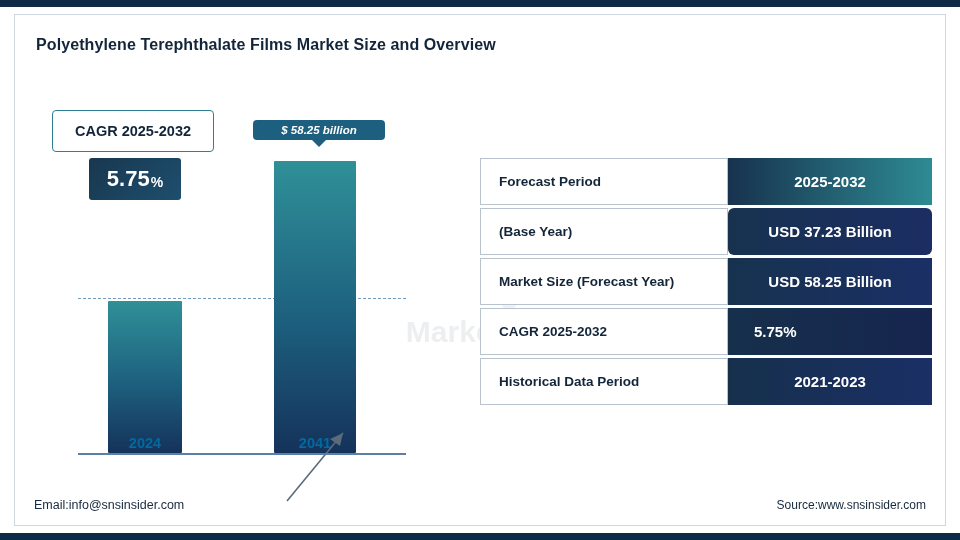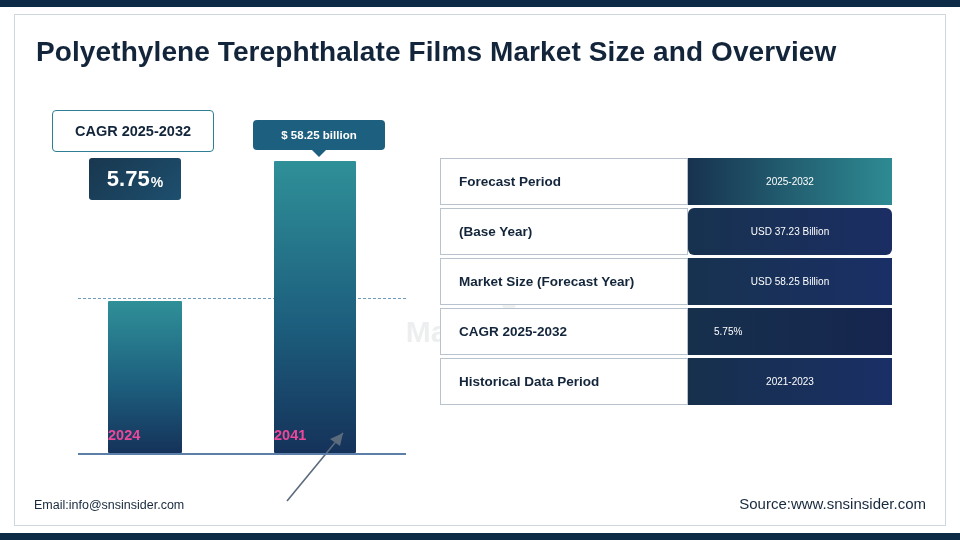--- a/index.html
+++ b/index.html
@@ -28,21 +28,21 @@
     letter-spacing:2px;line-height:1;pointer-events:none;
     display:flex;align-items:center;justify-content:center;
   }
   .wm-text{
     position:absolute;left:330px;top:300px;width:340px;
     opacity:.16;color:#8c98a4;font-size:30px;font-weight:700;
     text-align:center;pointer-events:none;
   }
   h1.title{
     position:absolute;left:36px;top:36px;margin:0;
-    font-size:28px;font-weight:700;color:#13253a;letter-spacing:.1px;
+    font-size:16px;font-weight:700;color:#13253a;letter-spacing:.1px;
   }
   
   .cagr-box{
     position:absolute;left:52px;top:110px;width:160px;height:40px;
     border:1px solid #2f7f94;border-radius:4px;background:#fff;
     display:flex;align-items:center;justify-content:center;
     font-size:14.5px;font-weight:700;color:#13253a;
   }
   .cagr-val{
     position:absolute;left:89px;top:158px;width:92px;height:42px;
@@ -62,59 +62,59 @@
   .bar{position:absolute;bottom:2px;border-radius:1px;}
   .bar-2024{
     left:30px;width:74px;height:152px;
     background:linear-gradient(180deg,#2f9098 0%,#1d5f7e 55%,#15325a 100%);
   }
   .bar-2032{
     left:196px;width:82px;height:292px;
     background:linear-gradient(180deg,#2f9098 0%,#1d5f7e 55%,#15325a 100%);
   }
   .bar-label{
-    position:absolute;color:#ec4899;font-size:14.5px;font-weight:700;
-    text-align:left;bottom:12px;
+    position:absolute;color:#0369a1;font-size:14.5px;font-weight:700;
+    text-align:center;bottom:4px;
   }
   .bar-label.l2024{left:30px;width:74px;}
   .bar-label.l2032{left:196px;width:82px;}
   
   .callout{
     position:absolute;background:#1d5f7e;color:#fff;border-radius:4px;
     font-size:11.5px;font-weight:700;display:flex;align-items:center;justify-content:center;
   }
   .callout::after{
     content:"";position:absolute;left:50%;bottom:-7px;margin-left:-7px;
     border-left:7px solid transparent;border-right:7px solid transparent;
     border-top:7px solid #1d5f7e;
   }
   .callout-2024{left:89px;top:258px;width:132px;height:28px;}
-  .callout-2032{left:253px;top:120px;width:132px;height:30px;}
+  .callout-2032{left:253px;top:120px;width:132px;height:20px;font-style:italic;}
   
   .arrow{position:absolute;left:205px;top:305px;width:70px;height:80px;}
   
-  .table{position:absolute;left:440px;top:158px;width:452px;}
+  .table{position:absolute;left:480px;top:158px;width:452px;}
   .row{display:flex;height:47px;margin-bottom:3px;}
   .row .cell-l{
     flex:0 0 248px;border:1px solid #b9c3cd;background:#fff;box-sizing:border-box;
     display:flex;align-items:center;padding-left:18px;
     font-size:13.5px;font-weight:700;color:#13253a;
   }
   .row .cell-r{
     flex:1;box-sizing:border-box;display:flex;align-items:center;justify-content:center;
-    color:#fff;font-size:10px;font-weight:400;
+    color:#fff;font-size:15px;font-weight:700;
   }
   .row:nth-child(1) .cell-r{background:linear-gradient(90deg,#17324f 0%,#2e8b93 100%);}
   .row:nth-child(2) .cell-r{background:linear-gradient(90deg,#17324f 0%,#1b2d63 100%);border-radius:6px;}
   .row:nth-child(3) .cell-r{background:linear-gradient(90deg,#17324f 0%,#1a2f66 100%);}
   .row:nth-child(4) .cell-r{background:linear-gradient(90deg,#16304c 0%,#16254f 100%);justify-content:flex-start;padding-left:26px;}
   .row:nth-child(5) .cell-r{background:linear-gradient(90deg,#16304c 0%,#1a2f66 100%);}
   
   .email{position:absolute;left:34px;bottom:28px;font-size:12.5px;color:#17293d;font-weight:400;}
-  .source{position:absolute;right:34px;bottom:28px;font-size:15px;color:#17293d;font-weight:400;}
+  .source{position:absolute;right:34px;bottom:28px;font-size:12px;color:#17293d;font-weight:400;}
 </style>
 </head>
 <body>
 
 <div class="page">
   <div class="rule-top"></div>
   <div class="rule-bottom"></div>
 
   <div class="frame">
     <div class="watermark">▼</div>

